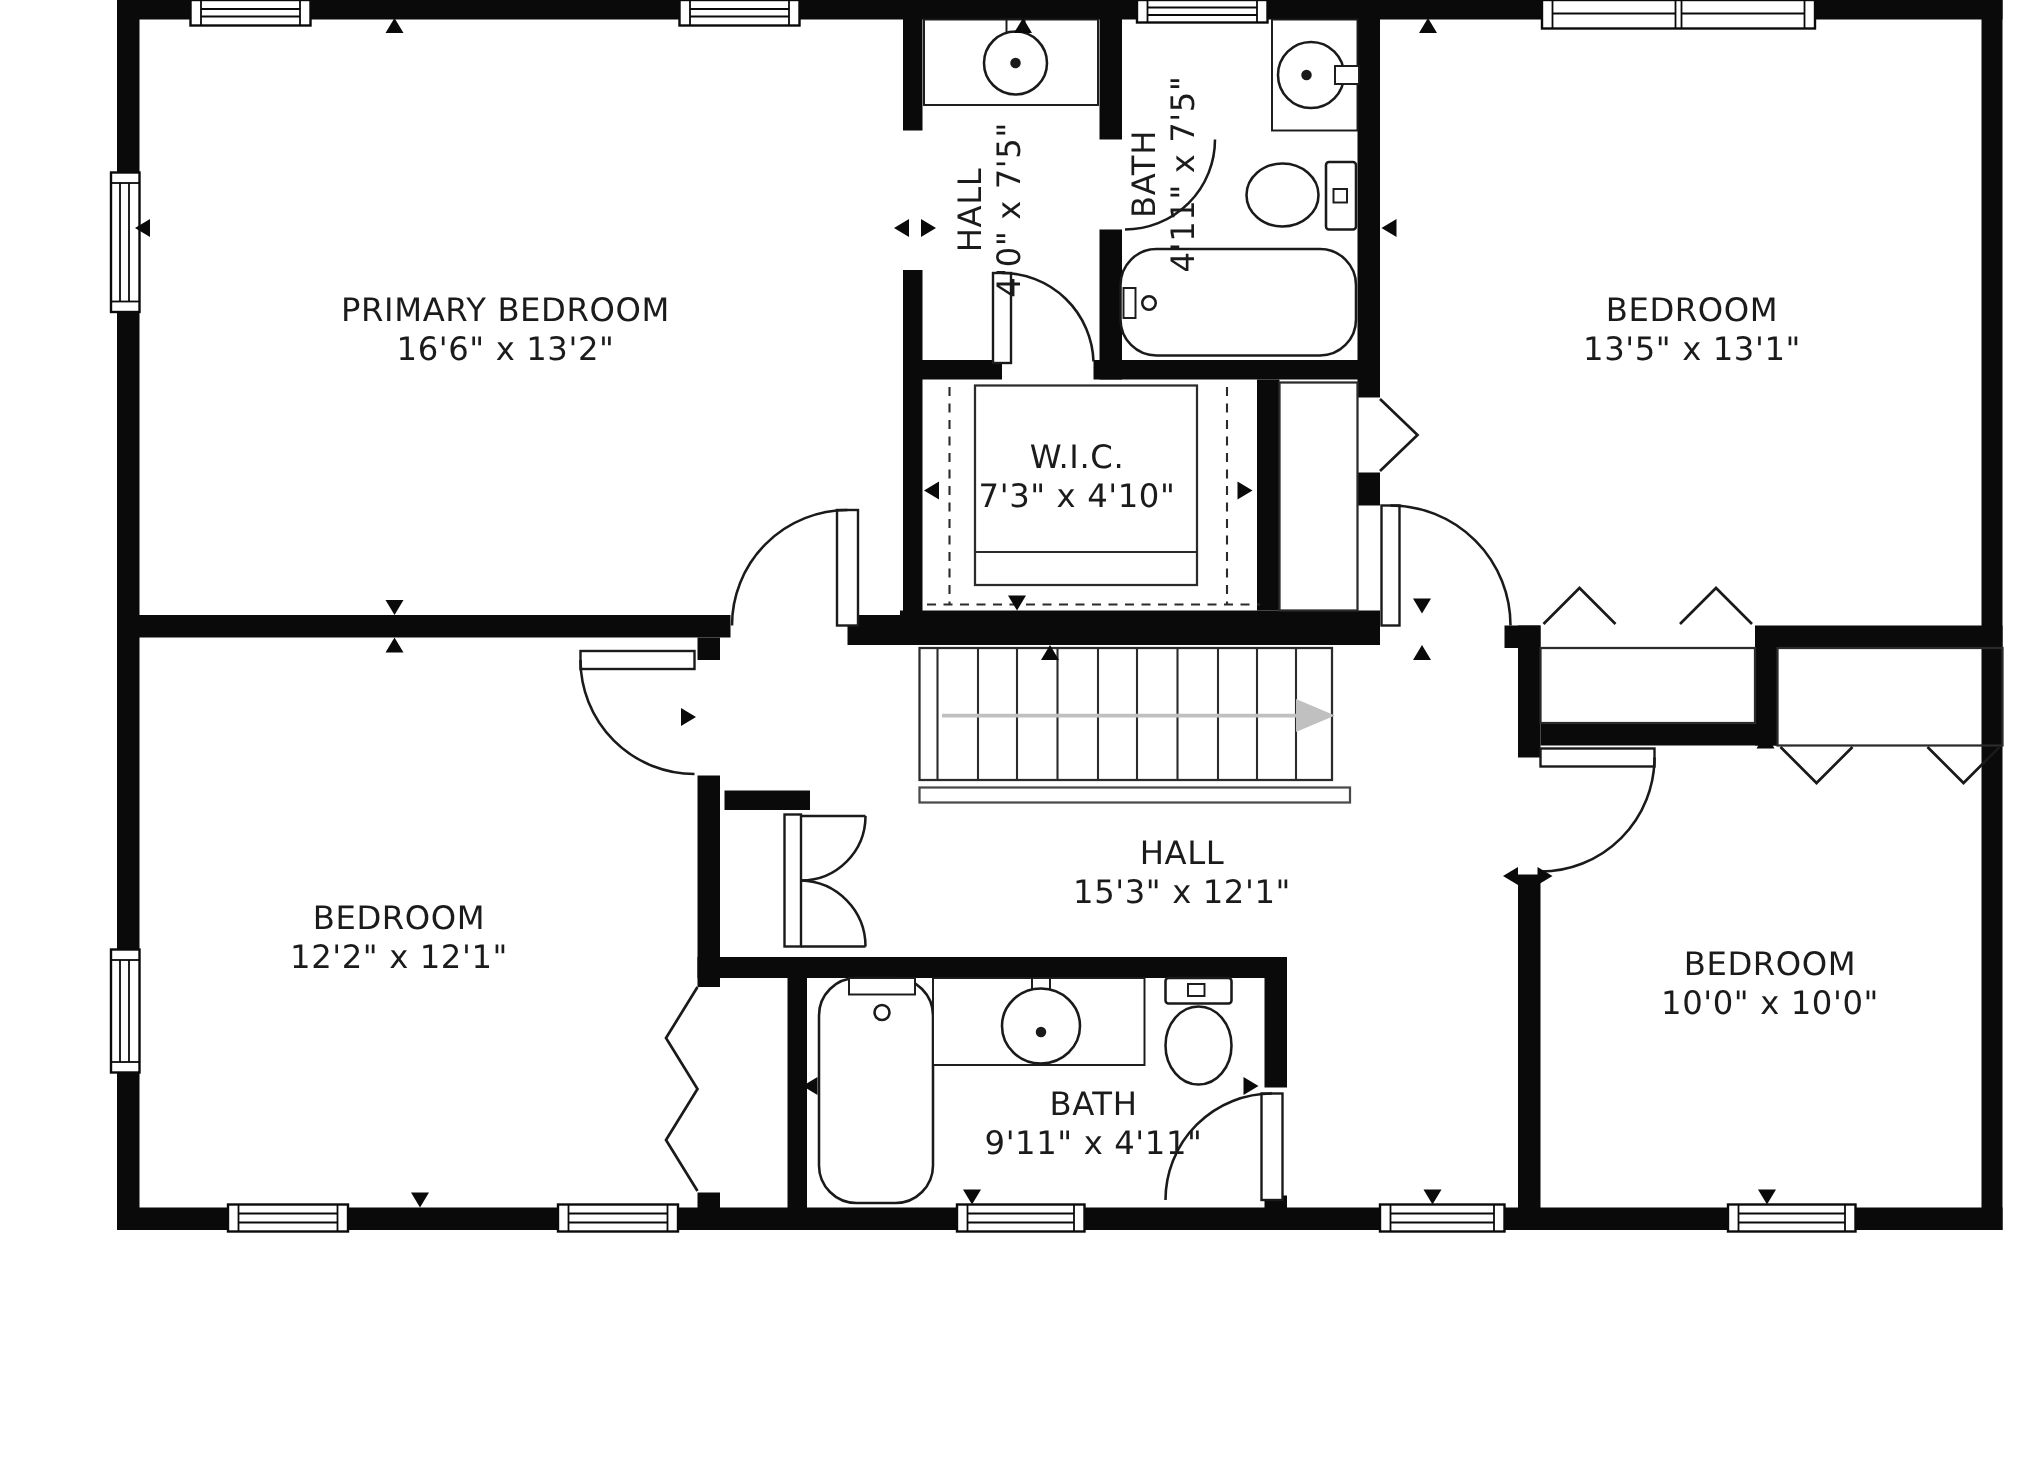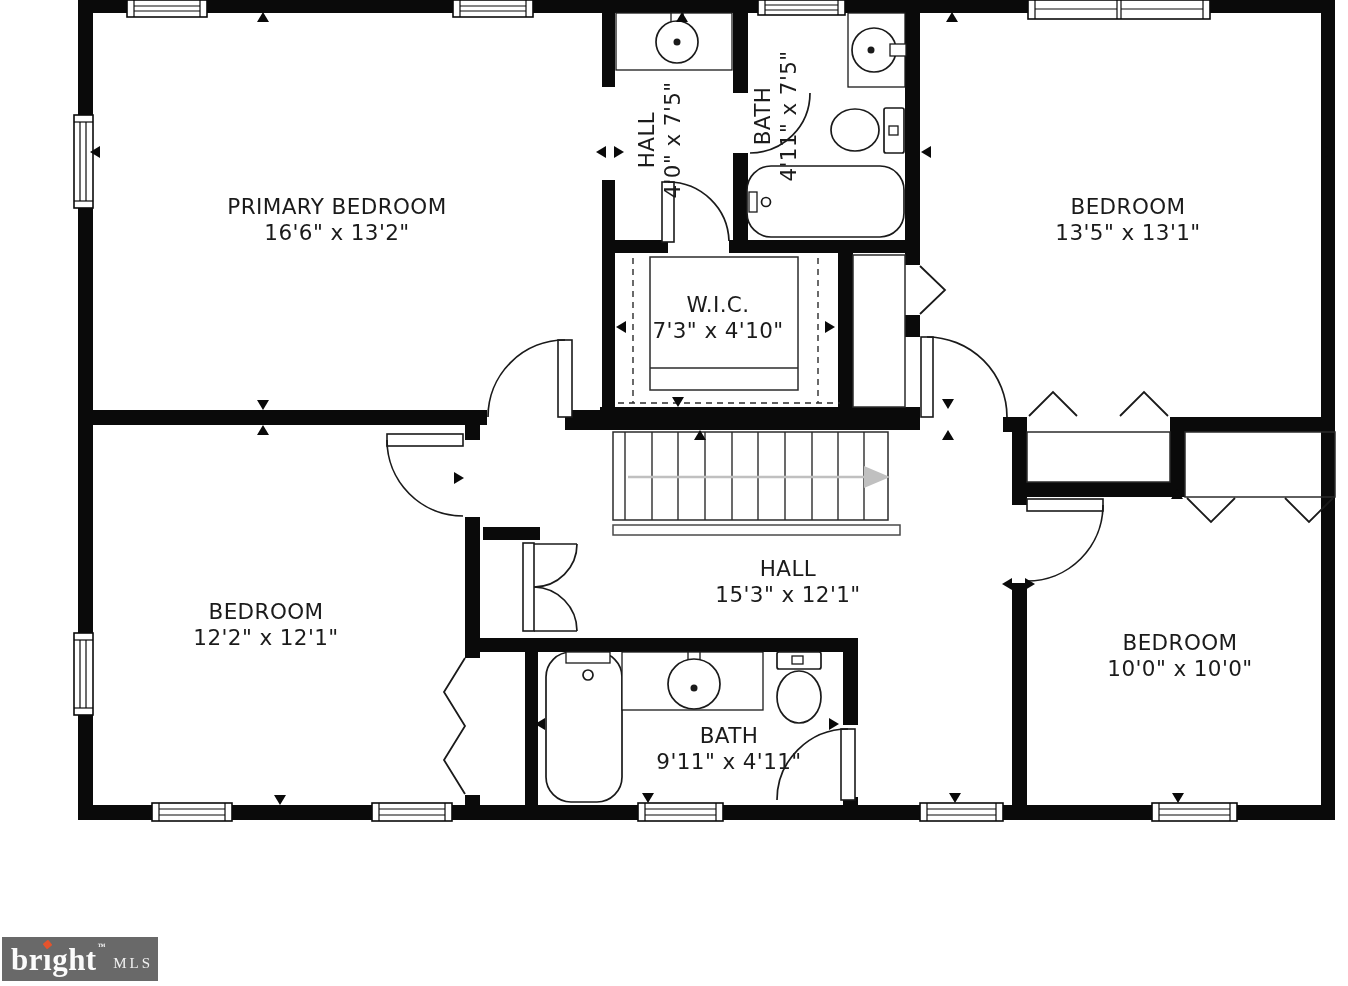--- a/index.html
+++ b/index.html
@@ -364,17 +364,13 @@
       <text class="lbl" x="729" y="743">BATH</text>
       <text class="lbl" x="729" y="769">9'11" x 4'11"</text>
     </g>
     <g>
       <text class="lbl" x="1180" y="650">BEDROOM</text>
       <text class="lbl" x="1180" y="676">10'0" x 10'0"</text>
     </g>
   </g>
 </svg>
 
-<div id="brand-logo">
-  <span class="brand-word"><span>br</span><span class="logo-i">ı</span><span>ght</span><span class="brand-tm">™</span></span>
-  <span class="brand-mls">MLS</span>
 </div>
-</div>
 
 </body></html>

